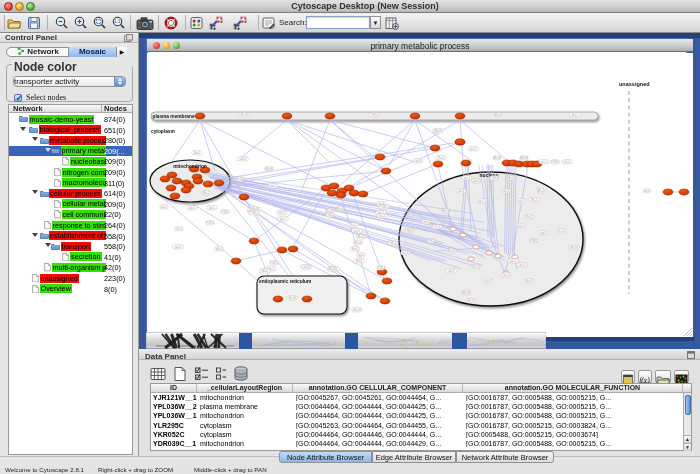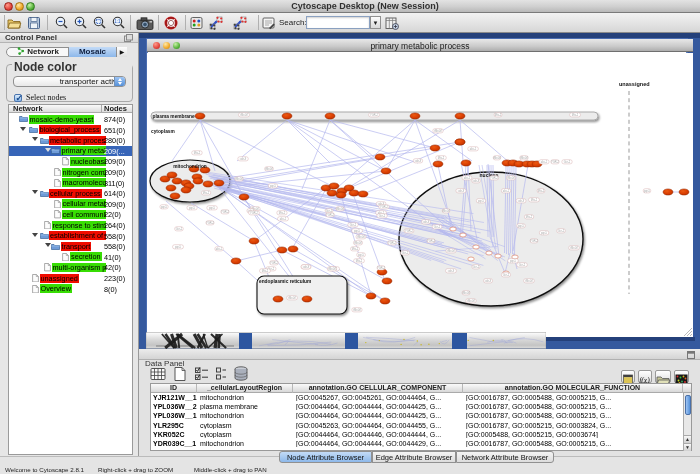--- a/index.html
+++ b/index.html
@@ -37,21 +37,21 @@
 #tab-mosaic{position:absolute;left:62px;top:0;width:48px;height:10px;font-size:8px;font-weight:bold;
 background:linear-gradient(#c3dbf7,#8db8ea);color:#102040;text-align:center;line-height:9px;
 border-left:1px solid #8f8f8f;}
 #tab-arrow{position:absolute;left:110px;top:0;width:11px;height:10px;border-left:1px solid #8f8f8f;
 font-size:6px;line-height:10px;text-align:center;color:#111;background:linear-gradient(#fdfdfd,#e0e0e0);}
 #groupbox{position:absolute;left:6px;top:31px;width:127px;height:38px;
 border:1px solid #a8a8a8;border-radius:4px;}
 #groupbox .gl{position:absolute;left:5px;top:-5px;background:#e6e6e6;padding:0 2px;
 font-size:12px;font-weight:bold;color:#333;}
 #dropdown{position:absolute;left:6px;top:11px;width:113px;height:11px;background:linear-gradient(#ffffff,#e8e8e8);
-border:1px solid #909090;border-radius:4px;font-size:8px;color:#111;text-align:right;line-height:10px;}
+border:1px solid #909090;border-radius:4px;font-size:8px;color:#111;text-align:left;line-height:10px;}
 #dropdown .btn{position:absolute;right:0px;top:0px;width:11px;height:9px;border-radius:0 3px 3px 0;
 background:linear-gradient(#9ec5f5,#5590d8);border-left:1px solid #7090b8;}
 #dropdown .btn:before{content:"";position:absolute;left:3px;top:1px;border-left:2.5px solid transparent;
 border-right:2.5px solid transparent;border-bottom:3px solid #fff;}
 #dropdown .btn:after{content:"";position:absolute;left:3px;bottom:1px;border-left:2.5px solid transparent;
 border-right:2.5px solid transparent;border-top:3px solid #fff;}
 #checkbox{position:absolute;left:7px;top:29px;width:8px;height:8px;background:linear-gradient(#dcebfb,#8cb8e8);
 border:1px solid #4a74ae;border-radius:2px;}
 #checkbox:before{content:"\2713";position:absolute;left:0.5px;top:-2px;font-size:9px;font-weight:bold;color:#1a4a8a;}
 #cb-label{position:absolute;left:19px;top:28px;font-size:8px;color:#111;font-family:Liberation Serif, serif;}
@@ -83,21 +83,21 @@
 .wl.r{left:6px;background:radial-gradient(circle at 35% 30%,#ff9a8a,#e2453c 60%,#b02318);}
 .wl.y{left:16px;background:radial-gradient(circle at 35% 30%,#ffe9a8,#f0a828 60%,#c07d10);}
 .wl.g{left:26px;background:radial-gradient(circle at 35% 30%,#c8f0a8,#58b43c 60%,#2f7d1e);}
 #canvas{position:absolute;left:0;top:14px;width:546px;height:284px;background:#fff;}
 
 #strip{position:absolute;left:7px;top:299px;width:400px;height:17px;}
 
 #datapanel{left:139px;top:349px;width:561px;height:107px;background:#e2e2e2;z-index:5;}
 #dp-head{position:absolute;left:0;top:0;width:561px;height:11px;
 background:linear-gradient(#ececec,#d4d4d4);border-bottom:1px solid #b0b0b0;}
-#dp-head .t{position:absolute;left:6px;top:10px;font-size:8px;font-weight:normal;color:#333;}
+#dp-head .t{position:absolute;left:6px;top:3px;font-size:8px;font-weight:bold;color:#333;}
 #dp-table{position:absolute;left:11px;top:34px;width:542px;height:68px;background:#fff;border:1px solid #999;}
 #dp-thead{position:absolute;left:0;top:0;width:540px;height:9px;
 background:linear-gradient(#fafafa,#d8d8d8);border-bottom:1px solid #aaa;font-size:7px;font-weight:bold;color:#222;}
 .th{position:absolute;top:-0.5px;text-align:center;border-right:1px solid #b8b8b8;height:9px;}
 .drow{position:absolute;left:0;width:532px;height:9.2px;font-size:7px;color:#000;white-space:nowrap;}
 .drow div{position:absolute;top:0.5px;overflow:hidden;}
 .dsb{position:absolute;right:0;top:9px;width:8px;height:58px;background:#e8e8e8;border-left:1px solid #aaa;}
 .dsb .thumb{position:absolute;left:0.5px;top:2px;width:6px;height:20px;background:linear-gradient(90deg,#9ec5f5,#5590d8);border:1px solid #4a70a8;border-radius:2px;}
 .dsb .b1,.dsb .b2{position:absolute;left:0;width:7px;height:8px;background:linear-gradient(#f8f8f8,#d0d0d0);border-top:1px solid #aaa;font-size:5px;text-align:center;color:#333;}
 .dsb .b1{bottom:8px}.dsb .b2{bottom:0}

